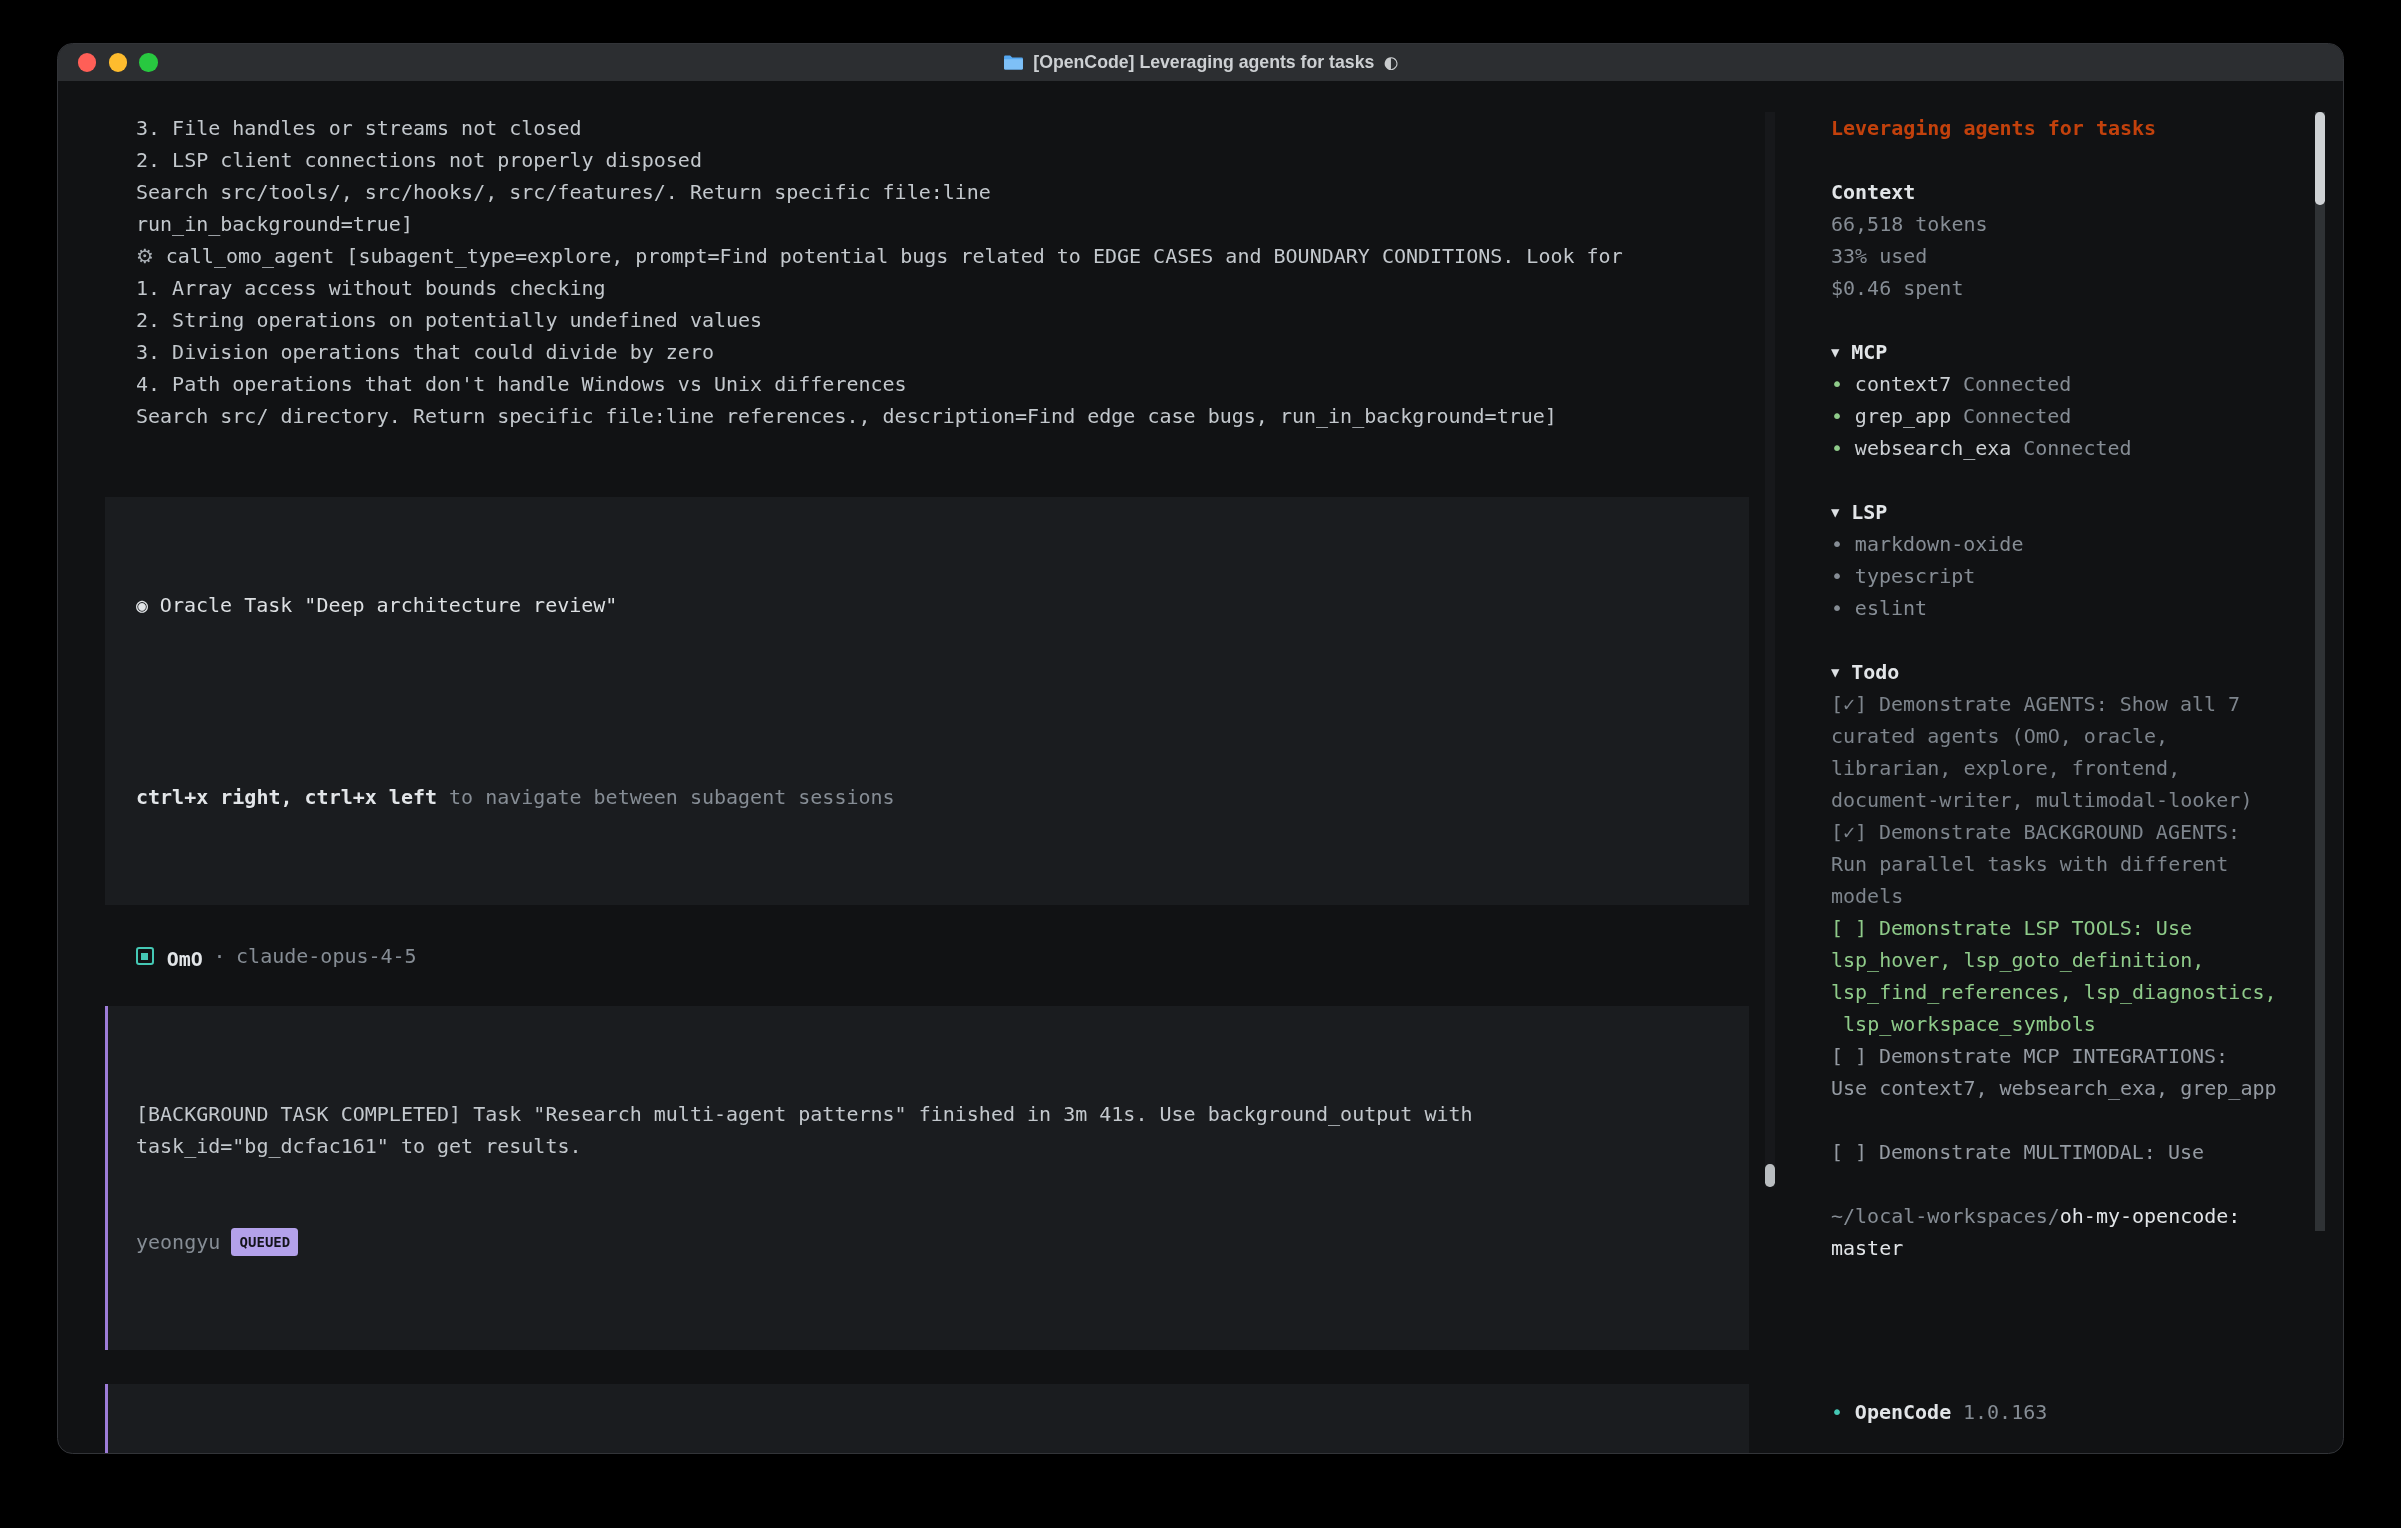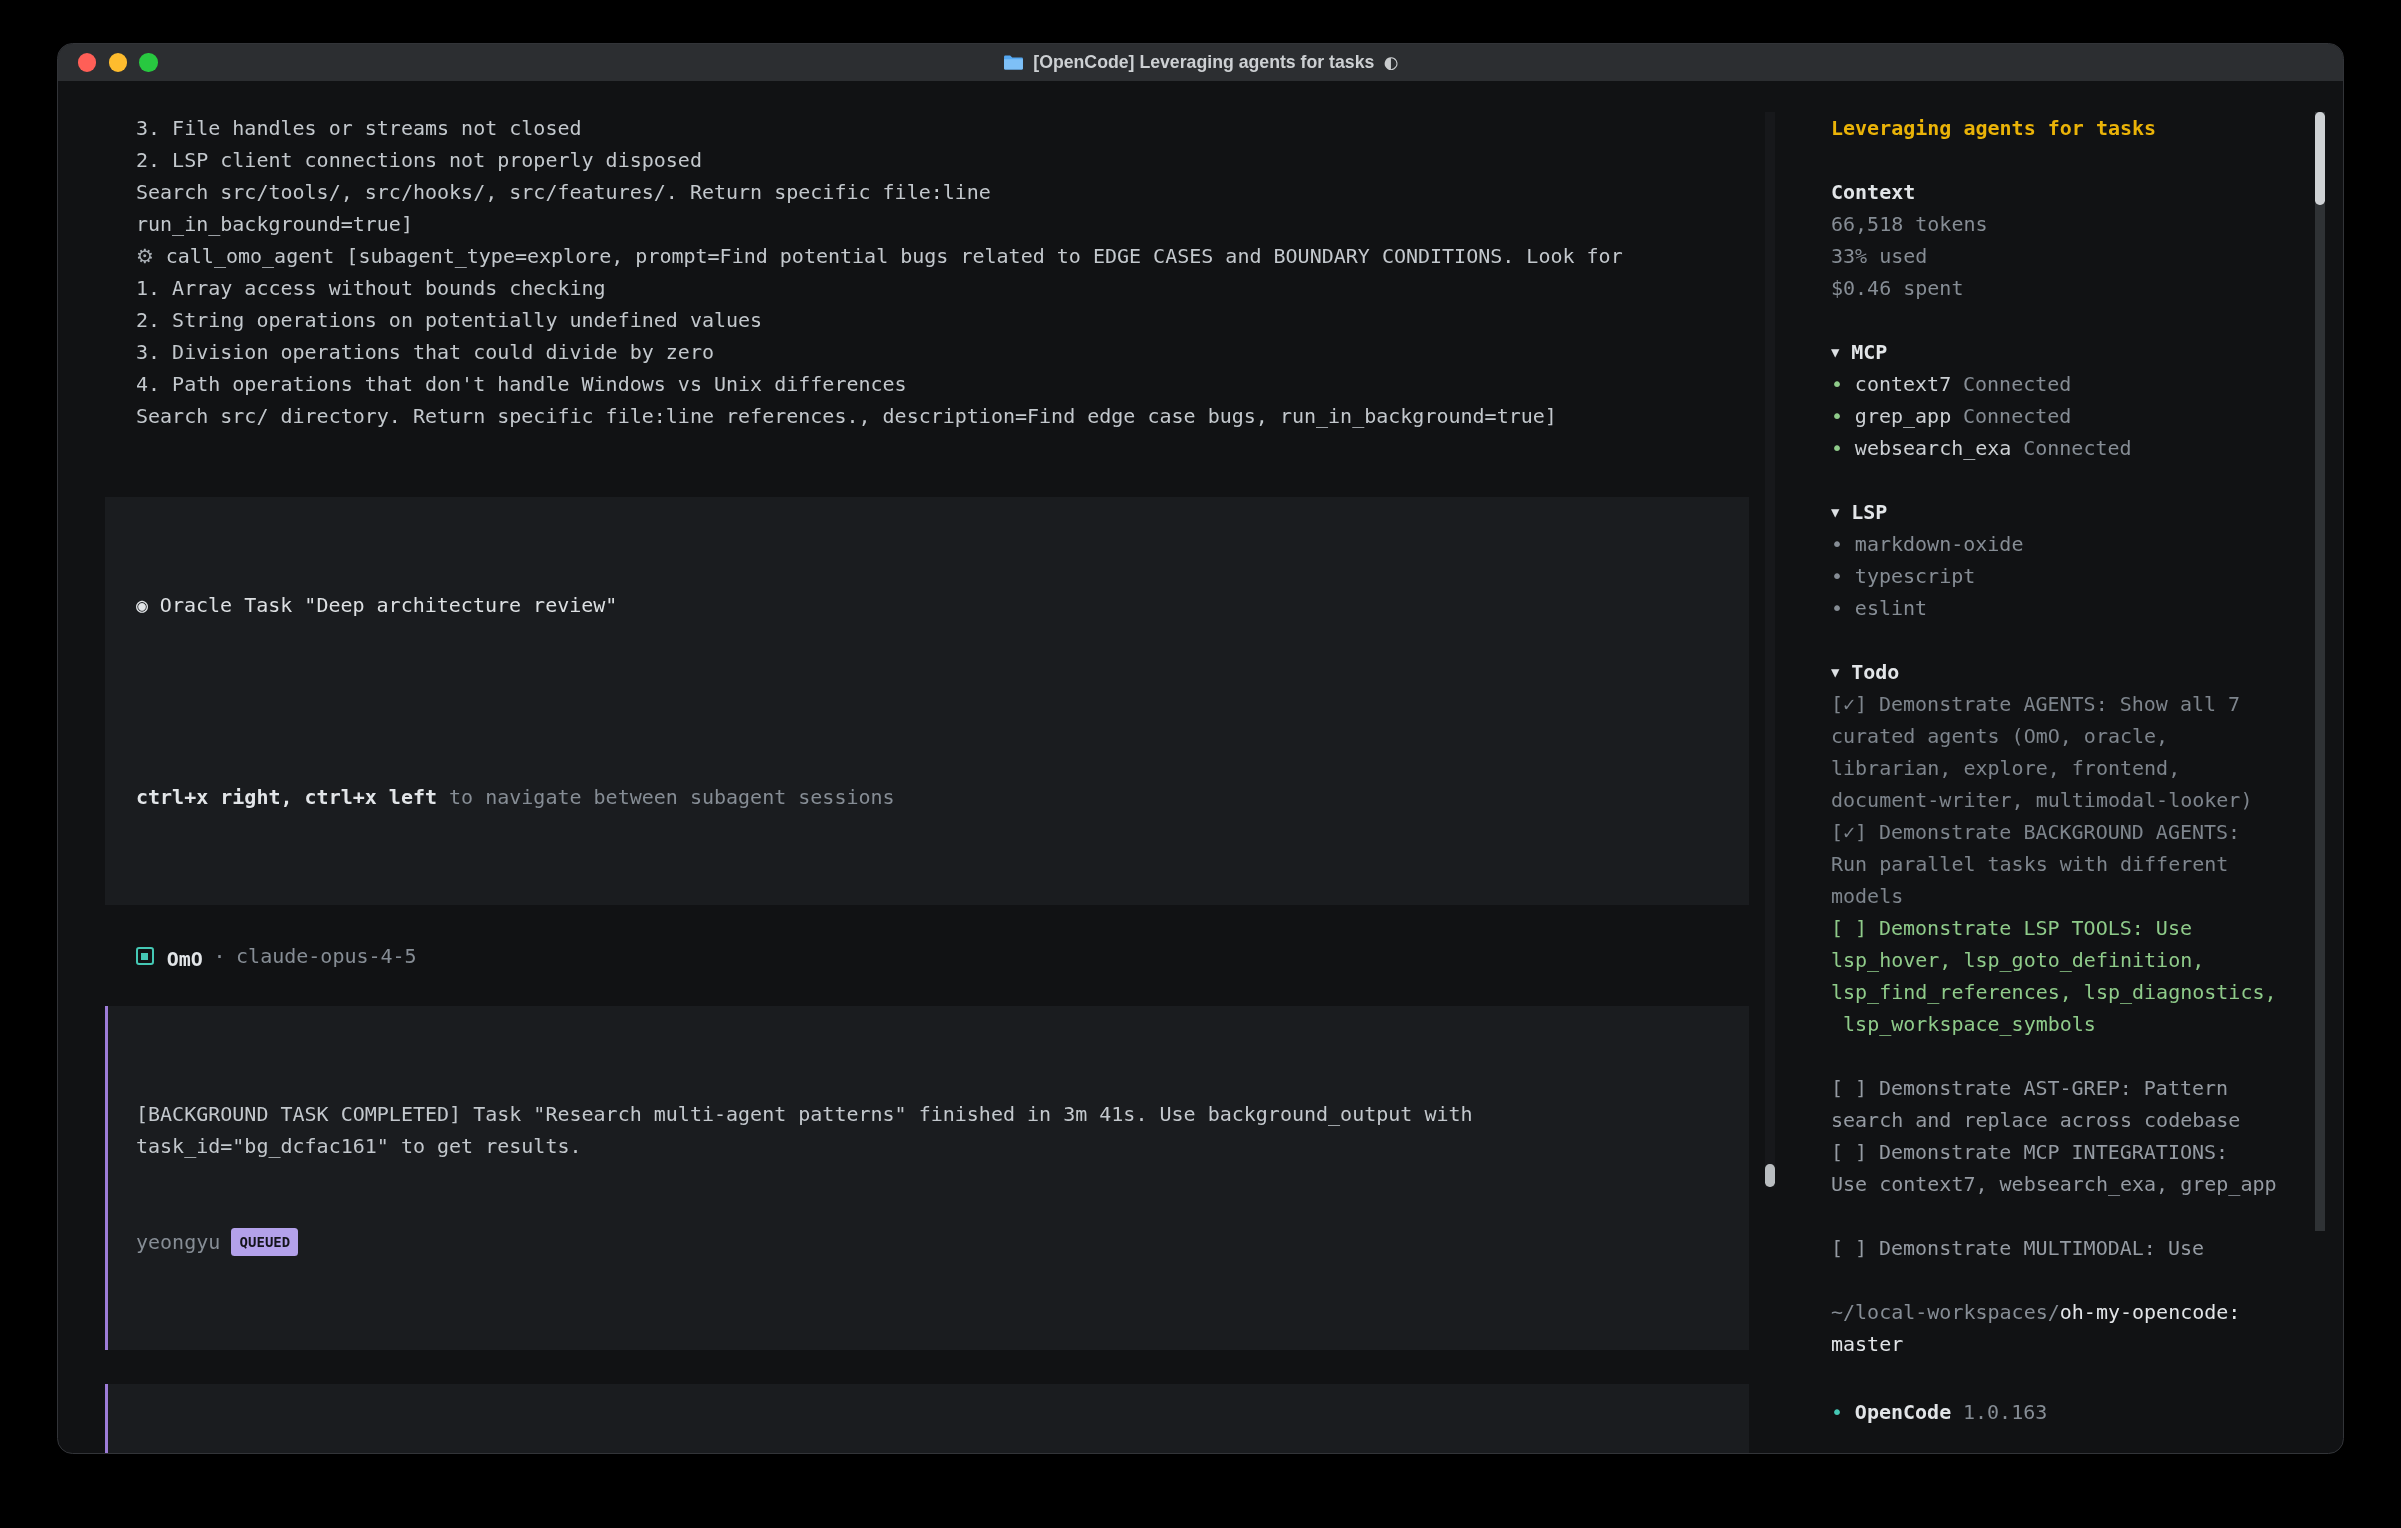--- a/index.html
+++ b/index.html
@@ -61,21 +61,21 @@
   .toast-body{color:#cdd1d5;}
 
   
   .m-scroll{position:absolute;left:1707px;top:31px;width:9.5px;height:1075px;background:#17181b;z-index:6;}
   .m-thumb{position:absolute;bottom:0;left:0;width:9.5px;height:23px;background:#b9bdc0;border-radius:4.7px;}
   .s-scroll{position:absolute;right:18.3px;top:31px;width:9.5px;height:1119px;background:#2f3235;}
   .s-thumb{position:absolute;top:0;left:0;width:9.5px;height:93px;background:#ced1d4;border-radius:4.7px;}
 
   
   .srow{max-width:467px;white-space:pre-wrap;}
-  .stitle{color:#eab308;font-weight:700;}
+  .stitle{color:#c2410c;font-weight:700;}
   .sheading{color:#e2e5e8;font-weight:700;}
   .sdim{color:#868d95;}
   .sec{display:flex;align-items:center;}
   .tri{font-size:14px;color:#dde0e3;margin-right:11.8px;}
   .li{display:flex;align-items:flex-start;}
   .bullet{margin-right:11.8px;}
   .bullet.g{color:#8fcb8a;}
   .bullet.d{color:#868d95;}
   .bullet.t{color:#45c8b5;}
   .li .name{color:#ccd0d4;margin-right:11.8px;}
@@ -191,22 +191,20 @@
 curated agents (OmO, oracle,
 librarian, explore, frontend,
 document-writer, multimodal-looker)</span></div>
       <div class="srow todo done"><span class="cb">[✓]</span><span>Demonstrate BACKGROUND AGENTS:
 Run parallel tasks with different
 models</span></div>
       <div class="srow todo active"><span class="cb">[ ]</span><span>Demonstrate LSP TOOLS: Use
 lsp_hover, lsp_goto_definition,
 lsp_find_references, lsp_diagnostics,
  lsp_workspace_symbols</span></div>
-      <div class="srow todo pending gap-top"><span class="cb">[ ]</span><span>Demonstrate AST-GREP: Pattern
-search and replace across codebase</span></div>
       <div class="srow todo pending"><span class="cb">[ ]</span><span>Demonstrate MCP INTEGRATIONS:
 Use context7, websearch_exa, grep_app</span></div>
       <div class="srow todo pending gap-top"><span class="cb">[ ]</span><span>Demonstrate MULTIMODAL: Use</span></div>
       <div class="blank"></div>
 
       <div class="srow path"><span class="sdim">~/local-workspaces/</span><span class="repo">oh-my-opencode:</span><span class="branch">master</span></div>
 
       <div class="srow li version" style="margin-top:auto;">
         <span class="bullet t">•</span>
         <span class="vname">OpenCode</span>

